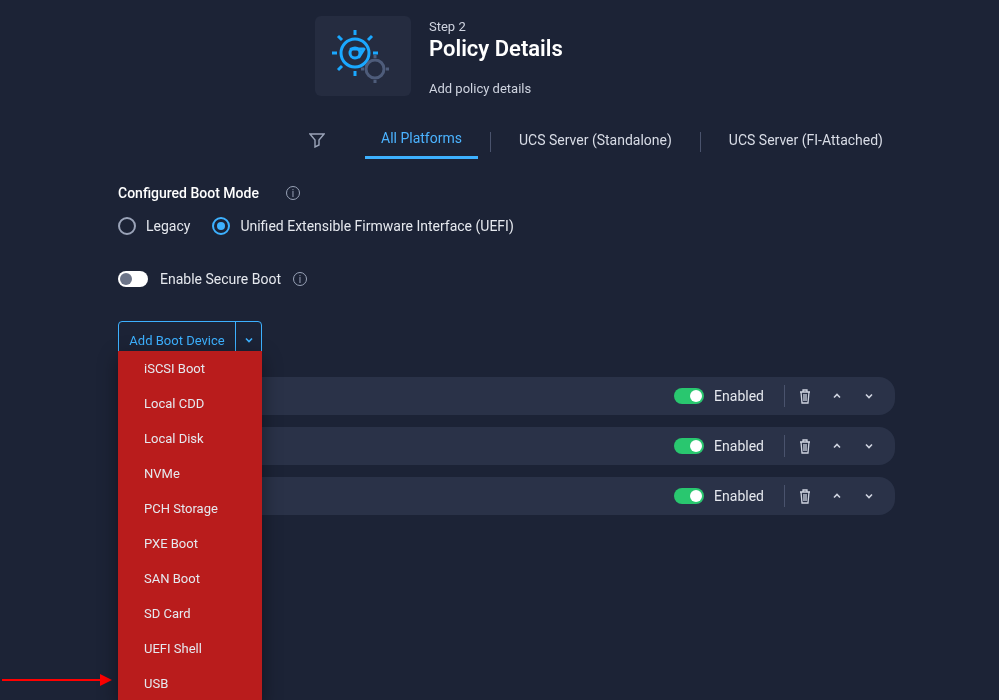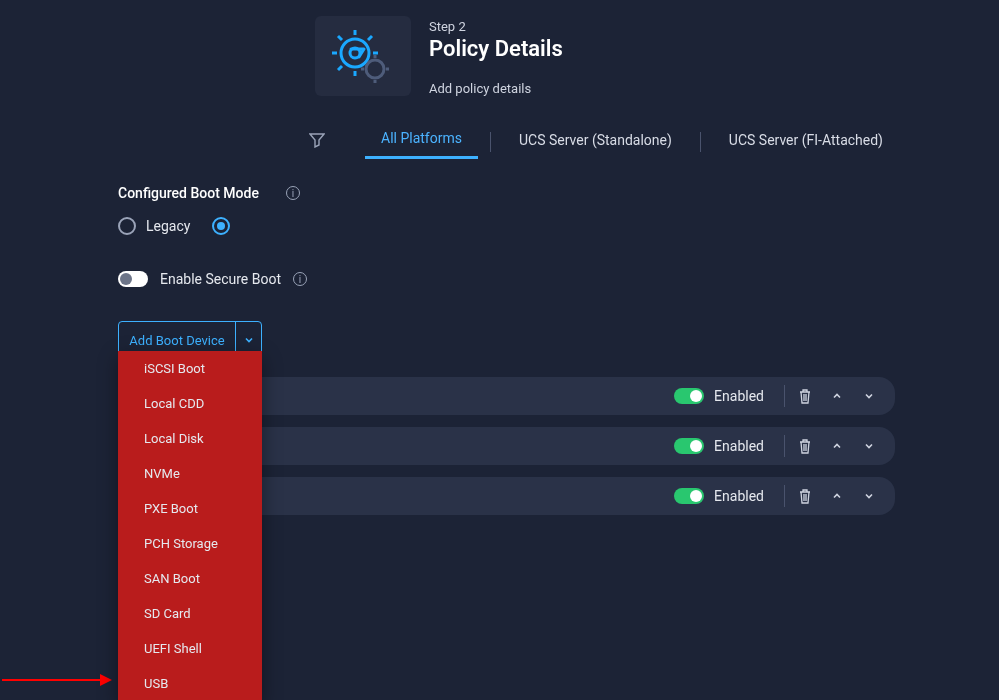--- a/index.html
+++ b/index.html
@@ -207,20 +207,21 @@
 
   <div class="radio-row">
     <div class="radio-item">
       <span class="radio-outer"></span>
       <span class="radio-label">Legacy</span>
     </div>
     <div class="radio-item">
       <span class="radio-outer selected">
           <span class="radio-inner"></span>
         </span>
+      <span class="radio-label">Unified Extensible Firmware Interface (UEFI)</span>
     </div>
   </div>
 
   <div class="toggle-row">
     <div class="toggle-sm">
         <div class="knob"></div>
       </div>
     <span class="toggle-label">Enable Secure Boot</span>
     <span class="info-icon">i</span>
   </div>
@@ -232,22 +233,22 @@
         <svg width="10" height="10" viewBox="0 0 10 10" fill="none" stroke="#3db1ff" stroke-width="1.6">
             <path d="M2 3.5 L5 6.5 L8 3.5"></path>
           </svg>
       </span>
     </div>
     <div class="dropdown" id="dropdown">
         <div class="dropdown-item">iSCSI Boot</div>
         <div class="dropdown-item">Local CDD</div>
         <div class="dropdown-item">Local Disk</div>
         <div class="dropdown-item">NVMe</div>
+        <div class="dropdown-item">PCH Storage</div>
         <div class="dropdown-item">PXE Boot</div>
-        <div class="dropdown-item">PCH Storage</div>
         <div class="dropdown-item">SAN Boot</div>
         <div class="dropdown-item">SD Card</div>
         <div class="dropdown-item">UEFI Shell</div>
         <div class="dropdown-item">USB</div>
       </div>
   </div>
 
   <div id="device-rows">
       <div class="device-row first">
     <span class="device-name">)</span>

